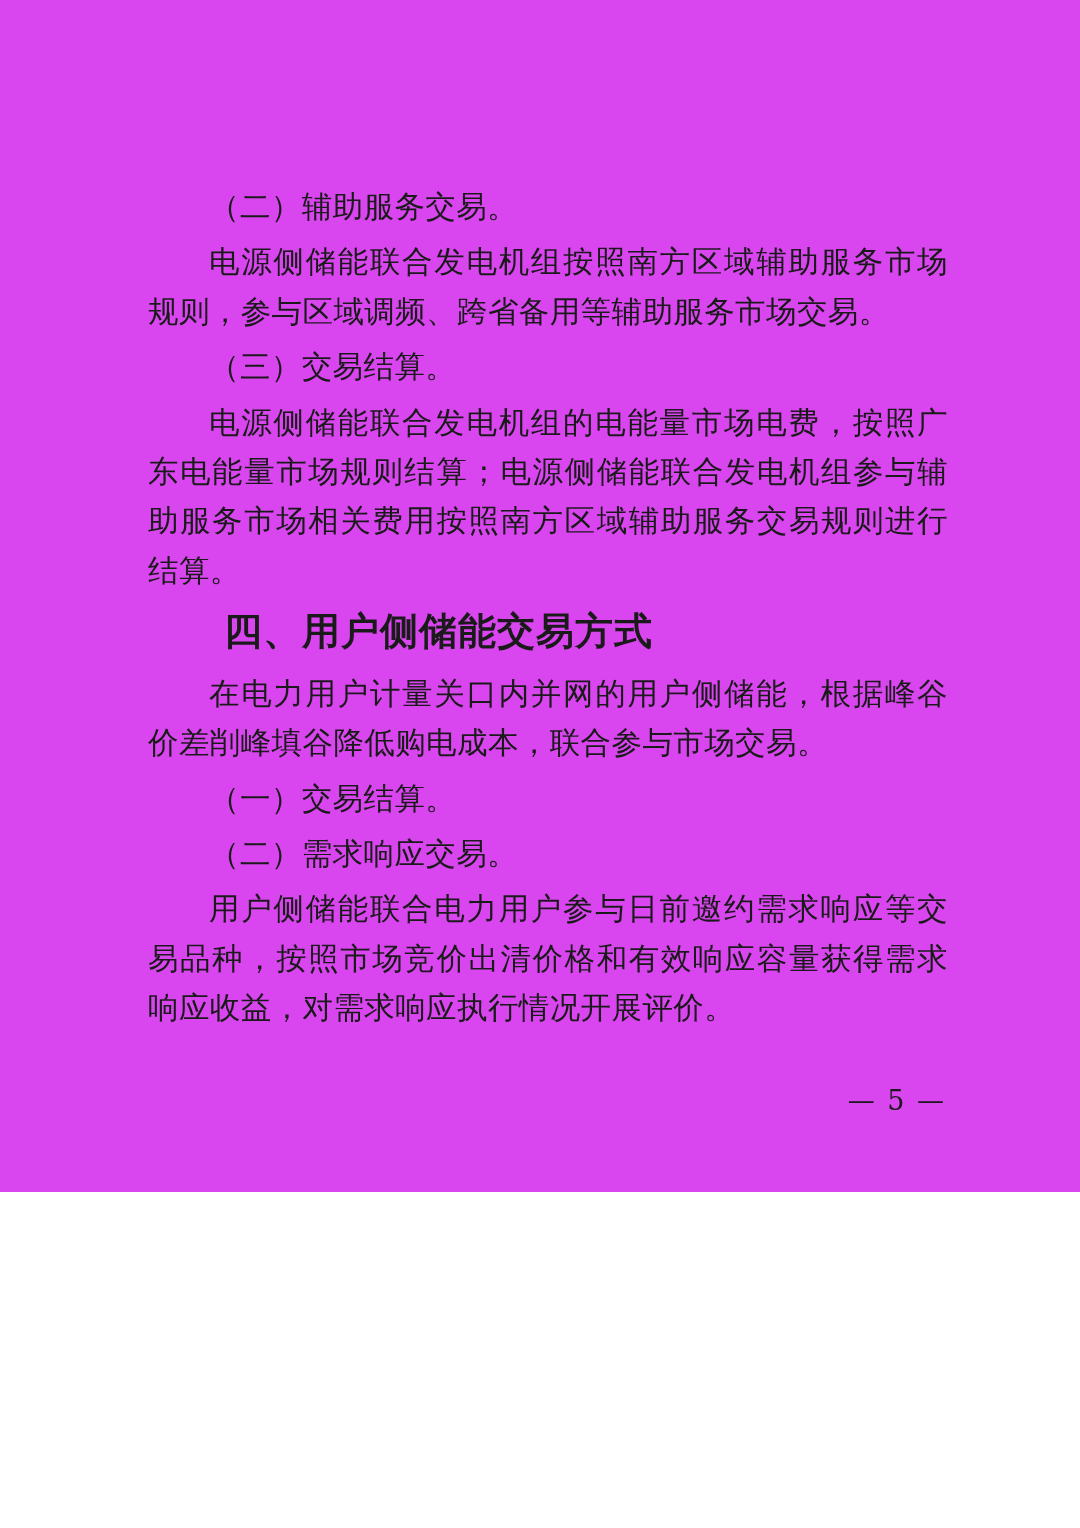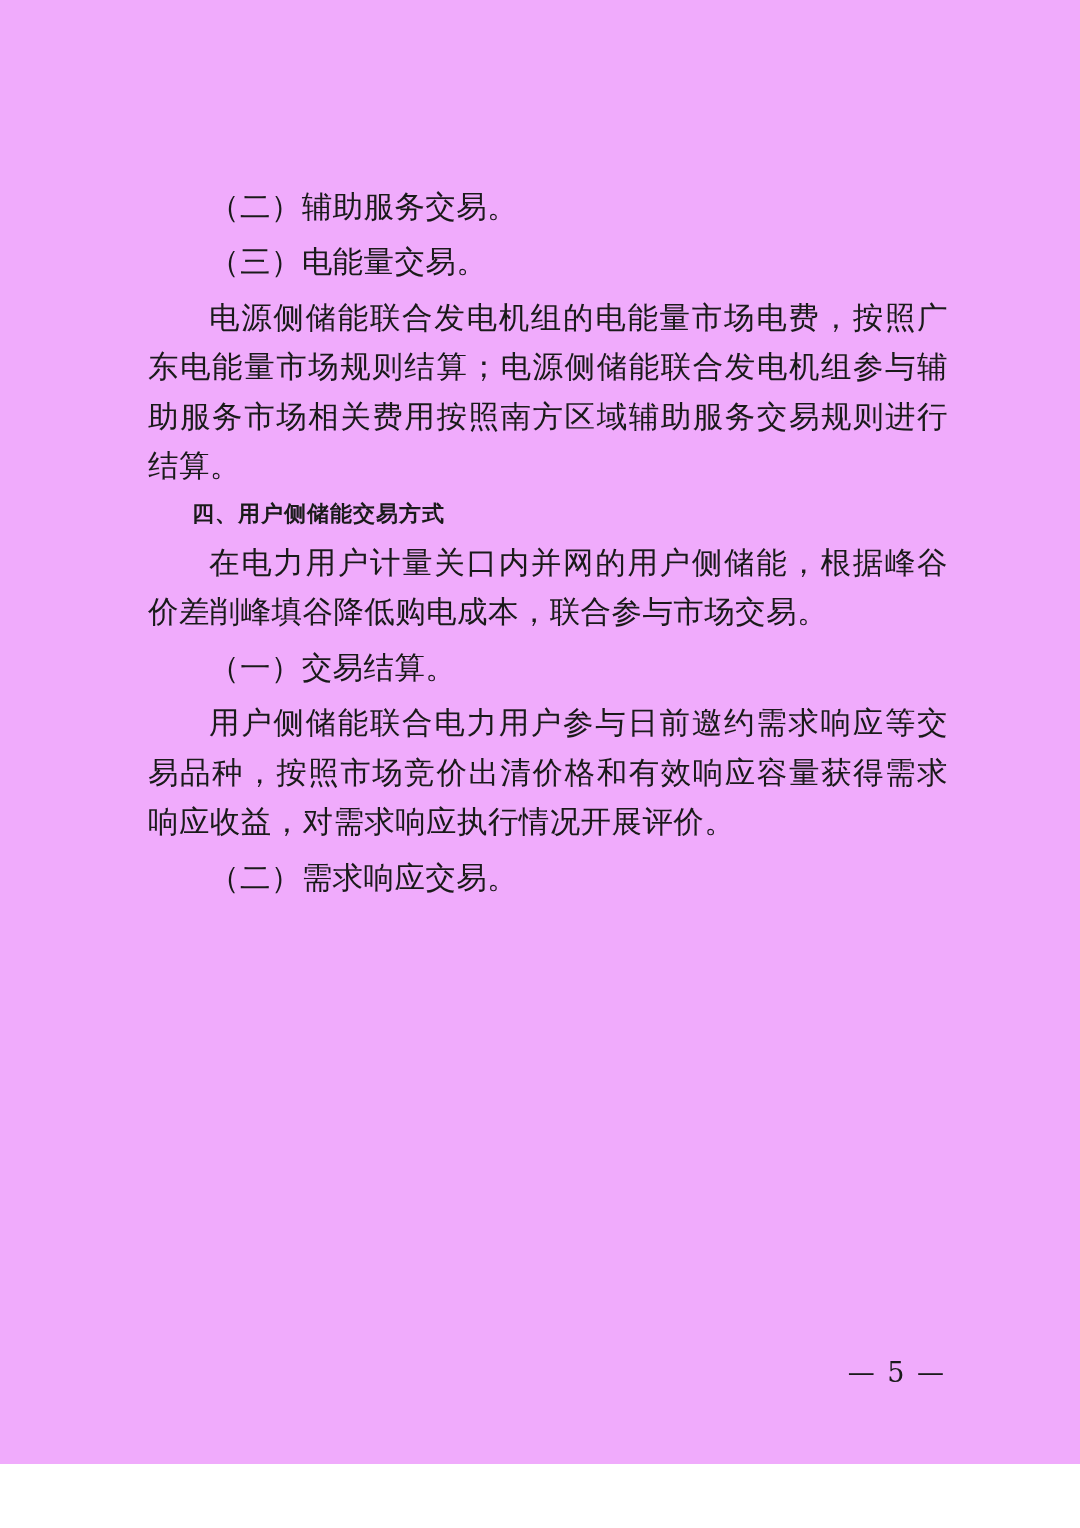--- a/index.html
+++ b/index.html
@@ -3,22 +3,22 @@
 <meta charset="utf-8">
 <style>
   html, body {
     margin: 0;
     padding: 0;
     background: #ffffff;
   }
   .page {
     position: relative;
     width: 1080px;
-    height: 1464px;
-    background: #f0abfc;
+    height: 1192px;
+    background: #d946ef;
     font-family: "DejaVu Serif", "Liberation Serif", serif;
     color: #1d1d1d;
     overflow: hidden;
   }
   .content {
     position: absolute;
     left: 148px;
     top: 182px;
     width: 800px;
   }
@@ -31,41 +31,42 @@
     letter-spacing: 0.4px;
     color: #1a1a1a;
   }
   p.indent {
     text-indent: 2em;
   }
   p.heading {
     text-indent: 2em;
     font-weight: bold;
     font-family: "DejaVu Sans", "Liberation Sans", sans-serif;
-    font-size: 22px;
+    font-size: 38px;
     letter-spacing: 1px;
   }
   .page-number {
     position: absolute;
     right: 134px;
     bottom: 76px;
     font-size: 27px;
     letter-spacing: 2px;
     color: #1a1a1a;
     font-family: "DejaVu Serif", "Liberation Serif", serif;
   }
 </style>
 </head>
 <body>
 
 <div class="page">
   <div class="content">
     <p class="indent">（二）辅助服务交易。</p>
-    <p class="indent">（三）电能量交易。</p>
+    <p class="indent">电源侧储能联合发电机组按照南方区域辅助服务市场规则，参与区域调频、跨省备用等辅助服务市场交易。</p>
+    <p class="indent">（三）交易结算。</p>
     <p class="indent">电源侧储能联合发电机组的电能量市场电费，按照广东电能量市场规则结算；电源侧储能联合发电机组参与辅助服务市场相关费用按照南方区域辅助服务交易规则进行结算。</p>
     <p class="heading">四、用户侧储能交易方式</p>
     <p class="indent">在电力用户计量关口内并网的用户侧储能，根据峰谷价差削峰填谷降低购电成本，联合参与市场交易。</p>
     <p class="indent">（一）交易结算。</p>
+    <p class="indent">（二）需求响应交易。</p>
     <p class="indent">用户侧储能联合电力用户参与日前邀约需求响应等交易品种，按照市场竞价出清价格和有效响应容量获得需求响应收益，对需求响应执行情况开展评价。</p>
-    <p class="indent">（二）需求响应交易。</p>
   </div>
   <div class="page-number">— 5 —</div>
 </div>
 
 </body></html>

